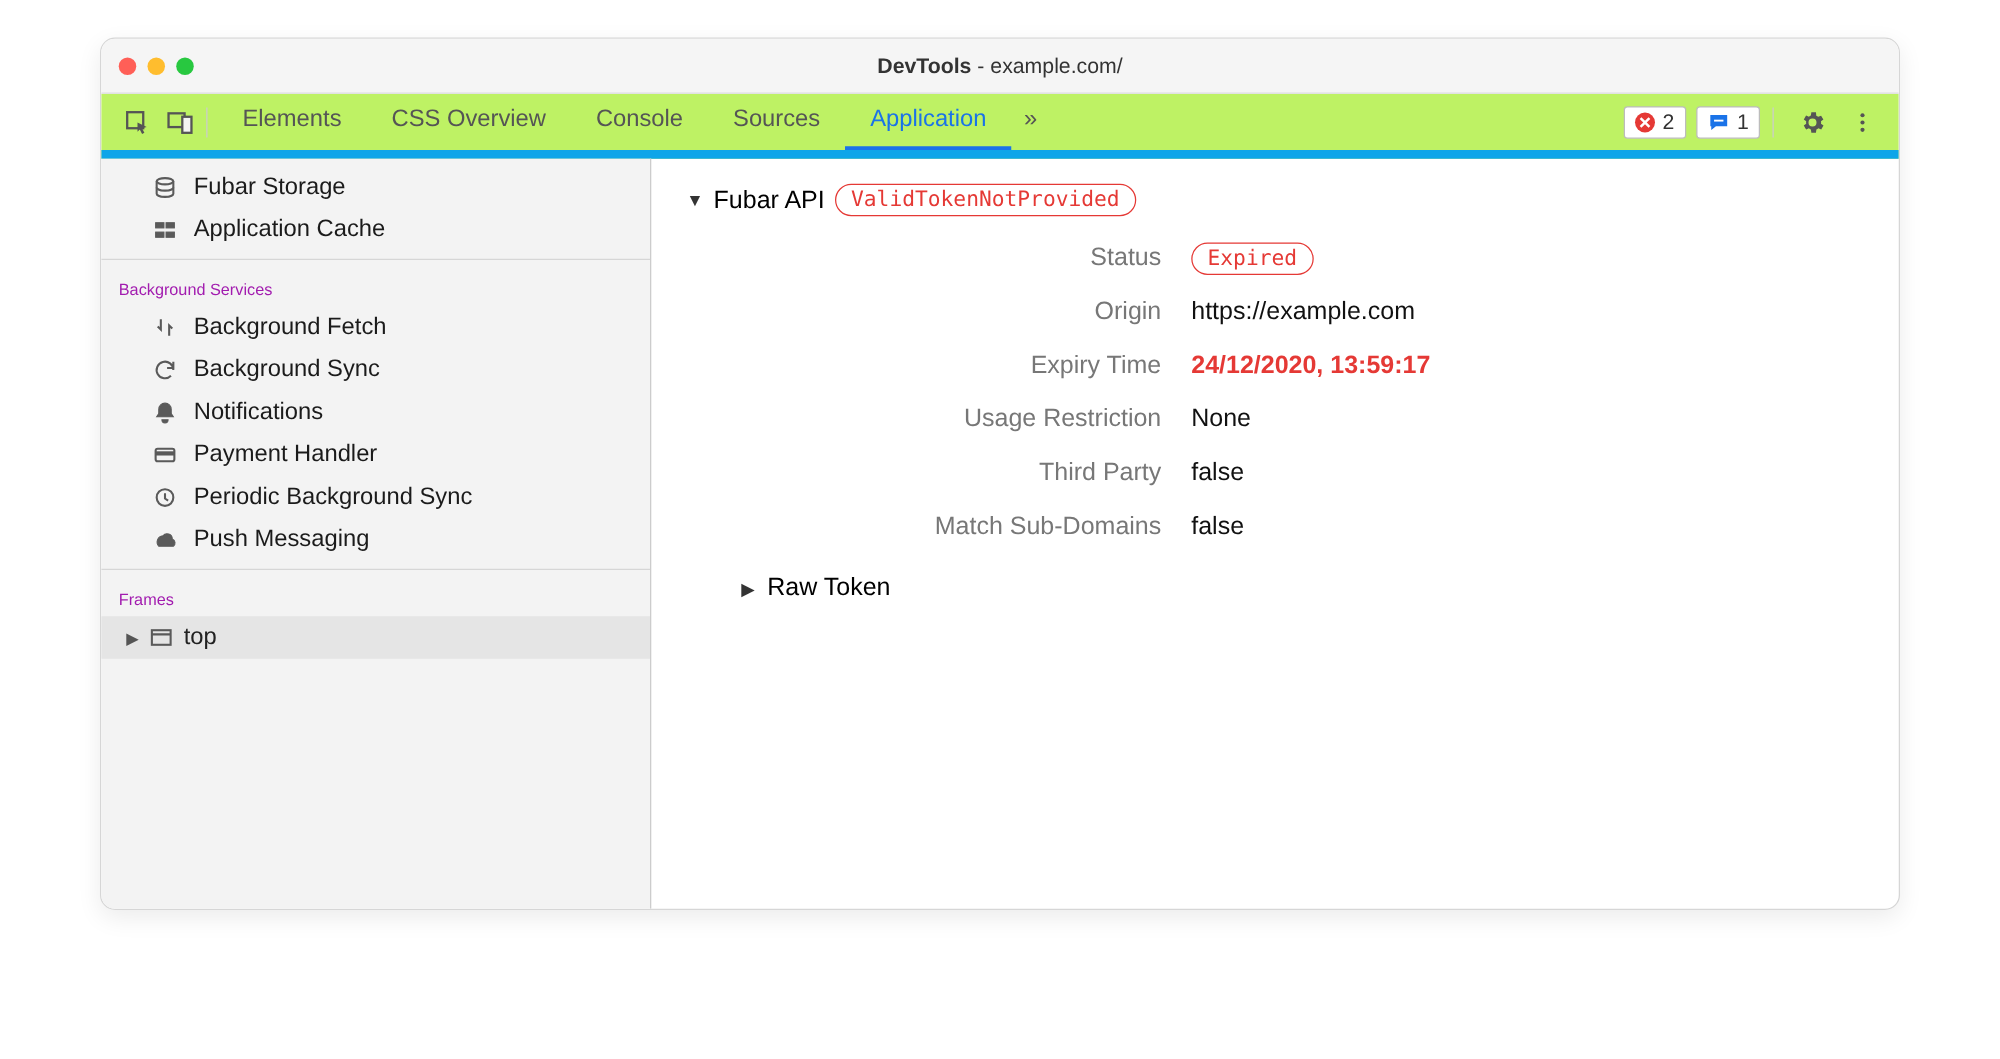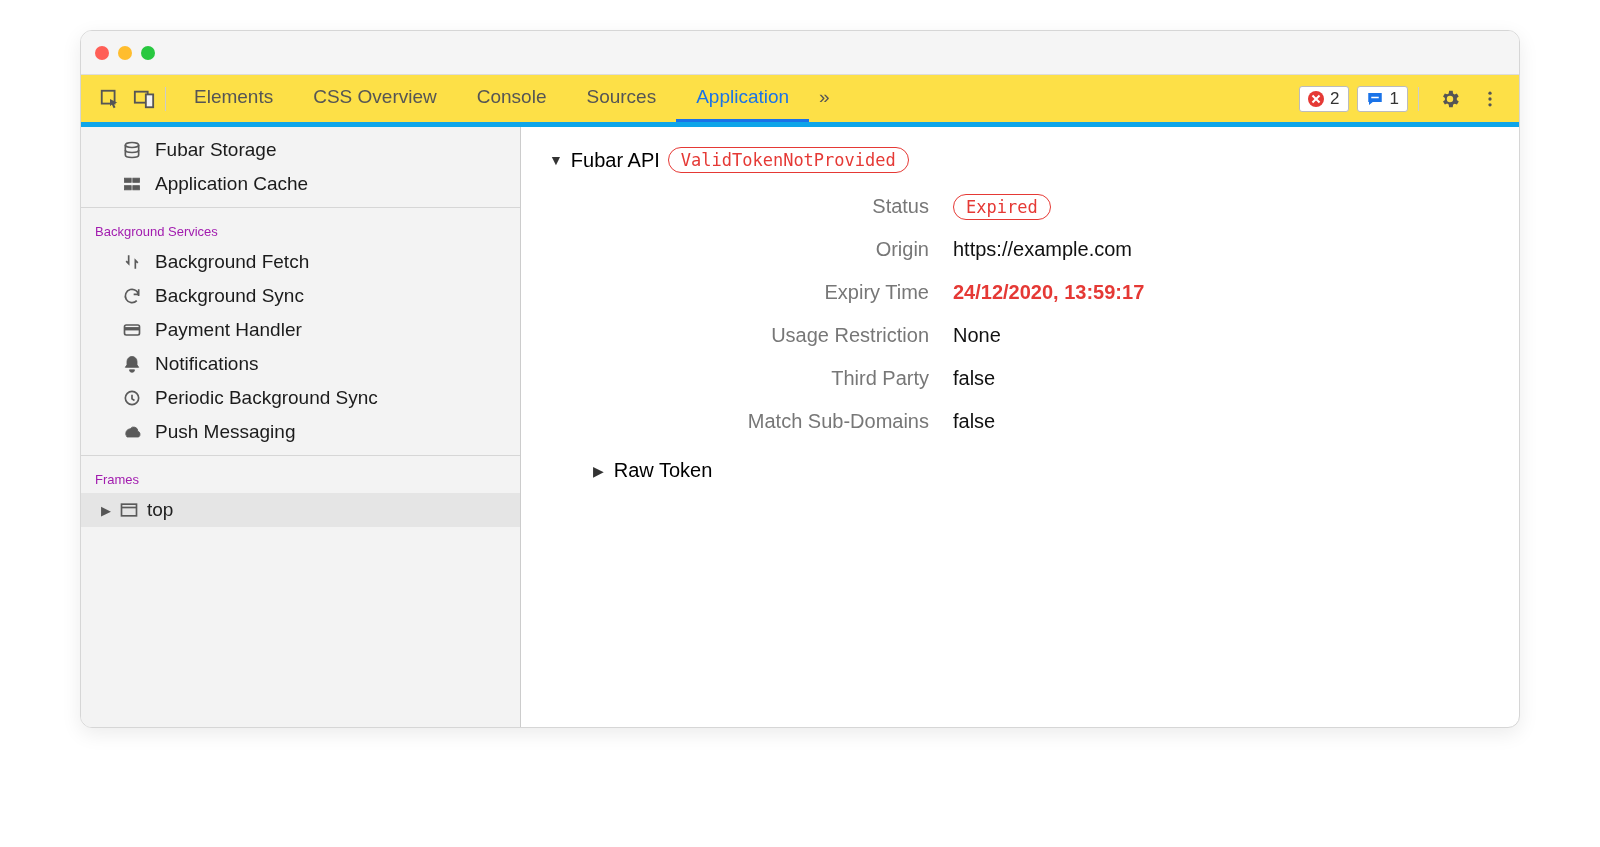--- a/index.html
+++ b/index.html
@@ -16,22 +16,22 @@
   .traffic { display:flex; gap:9px; align-items:center; }
   .dot { width:14px; height:14px; border-radius:50%; }
   .dot.red{background:#ff5f57;} .dot.yellow{background:#ffbd2e;} .dot.green{background:#28c840;}
   .title-center {
     position:absolute; left:0; right:0; text-align:center;
     font-size:17px; color:#333; pointer-events:none; font-weight:400;
   }
   .title-center b { font-weight:700; }
 
   .toolbar {
-    display:flex; align-items:center; height:52px; background:#fde047;
-    border-bottom:5px solid #0ea5e9; padding:0 12px; font-size:19px; color:#555;
+    display:flex; align-items:center; height:52px; background:#bef264;
+    border-bottom:7px solid #0ea5e9; padding:0 12px; font-size:19px; color:#555;
   }
   .toolbar .icon-btn { width:34px; height:34px; display:flex; align-items:center; justify-content:center; color:#555; }
   .toolbar .sep { width:1px; height:24px; background:#ccc; margin:0 8px 0 4px; }
   .tabs { display:flex; align-items:stretch; height:100%; }
   .tab {
     padding:0 20px; display:flex; align-items:center; cursor:default; color:#555;
     border-bottom:3px solid transparent;
   }
   .tab.active { color:#1a73e8; border-bottom-color:#1a73e8; }
   .toolbar .spacer { flex:1; }
@@ -87,20 +87,25 @@
 <body>
 
 <div class="stage">
   <div class="window">
 
     <div class="titlebar">
       <div class="traffic">
         <div class="dot red"></div>
         <div class="dot yellow"></div>
         <div class="dot green"></div>
+      </div>
+      <div class="title-center">
+        <b>DevTools</b>
+        <span> - </span>
+        <span>example.com/</span>
       </div>
     </div>
 
     <div class="toolbar">
       <div class="icon-btn">
         <svg viewBox="0 0 24 24" width="22" height="22">
             <rect x="3" y="3" width="14" height="14" fill="none" stroke="#555" stroke-width="2"></rect>
             <path d="M12 12 L20 16 L16 17 L18 21 L16 22 L14 18 L12 20 Z" fill="#555"></path>
           </svg>
       </div>
@@ -206,33 +211,33 @@
             <span class="icn">
               <svg viewBox="0 0 24 24">
                   <path d="M20 12a8 8 0 1 0-2.3 5.6M20 4v6h-6" fill="none" stroke="#5a5a5a" stroke-width="2"></path>
                 </svg>
             </span>
             <span>Background Sync</span>
           </div>
           <div class="side-item">
             <span class="icn">
               <svg viewBox="0 0 24 24">
+                  <path d="M12 3a6 6 0 0 0-6 6v4l-2 3h16l-2-3V9a6 6 0 0 0-6-6Zm0 19a3 3 0 0 0 3-3H9a3 3 0 0 0 3 3Z" fill="#5a5a5a"></path>
+                </svg>
+            </span>
+            <span>Notifications</span>
+          </div>
+          <div class="side-item">
+            <span class="icn">
+              <svg viewBox="0 0 24 24">
                   <rect x="3" y="6" width="18" height="12" rx="2" fill="none" stroke="#5a5a5a" stroke-width="2"></rect>
                   <rect x="3" y="9" width="18" height="3" fill="#5a5a5a"></rect>
                 </svg>
             </span>
             <span>Payment Handler</span>
-          </div>
-          <div class="side-item">
-            <span class="icn">
-              <svg viewBox="0 0 24 24">
-                  <path d="M12 3a6 6 0 0 0-6 6v4l-2 3h16l-2-3V9a6 6 0 0 0-6-6Zm0 19a3 3 0 0 0 3-3H9a3 3 0 0 0 3 3Z" fill="#5a5a5a"></path>
-                </svg>
-            </span>
-            <span>Notifications</span>
           </div>
           <div class="side-item">
             <span class="icn">
               <svg viewBox="0 0 24 24">
                   <circle cx="12" cy="12" r="8" fill="none" stroke="#5a5a5a" stroke-width="2"></circle>
                   <path d="M12 8v5l3 2" fill="none" stroke="#5a5a5a" stroke-width="2"></path>
                 </svg>
             </span>
             <span>Periodic Background Sync</span>
           </div>

